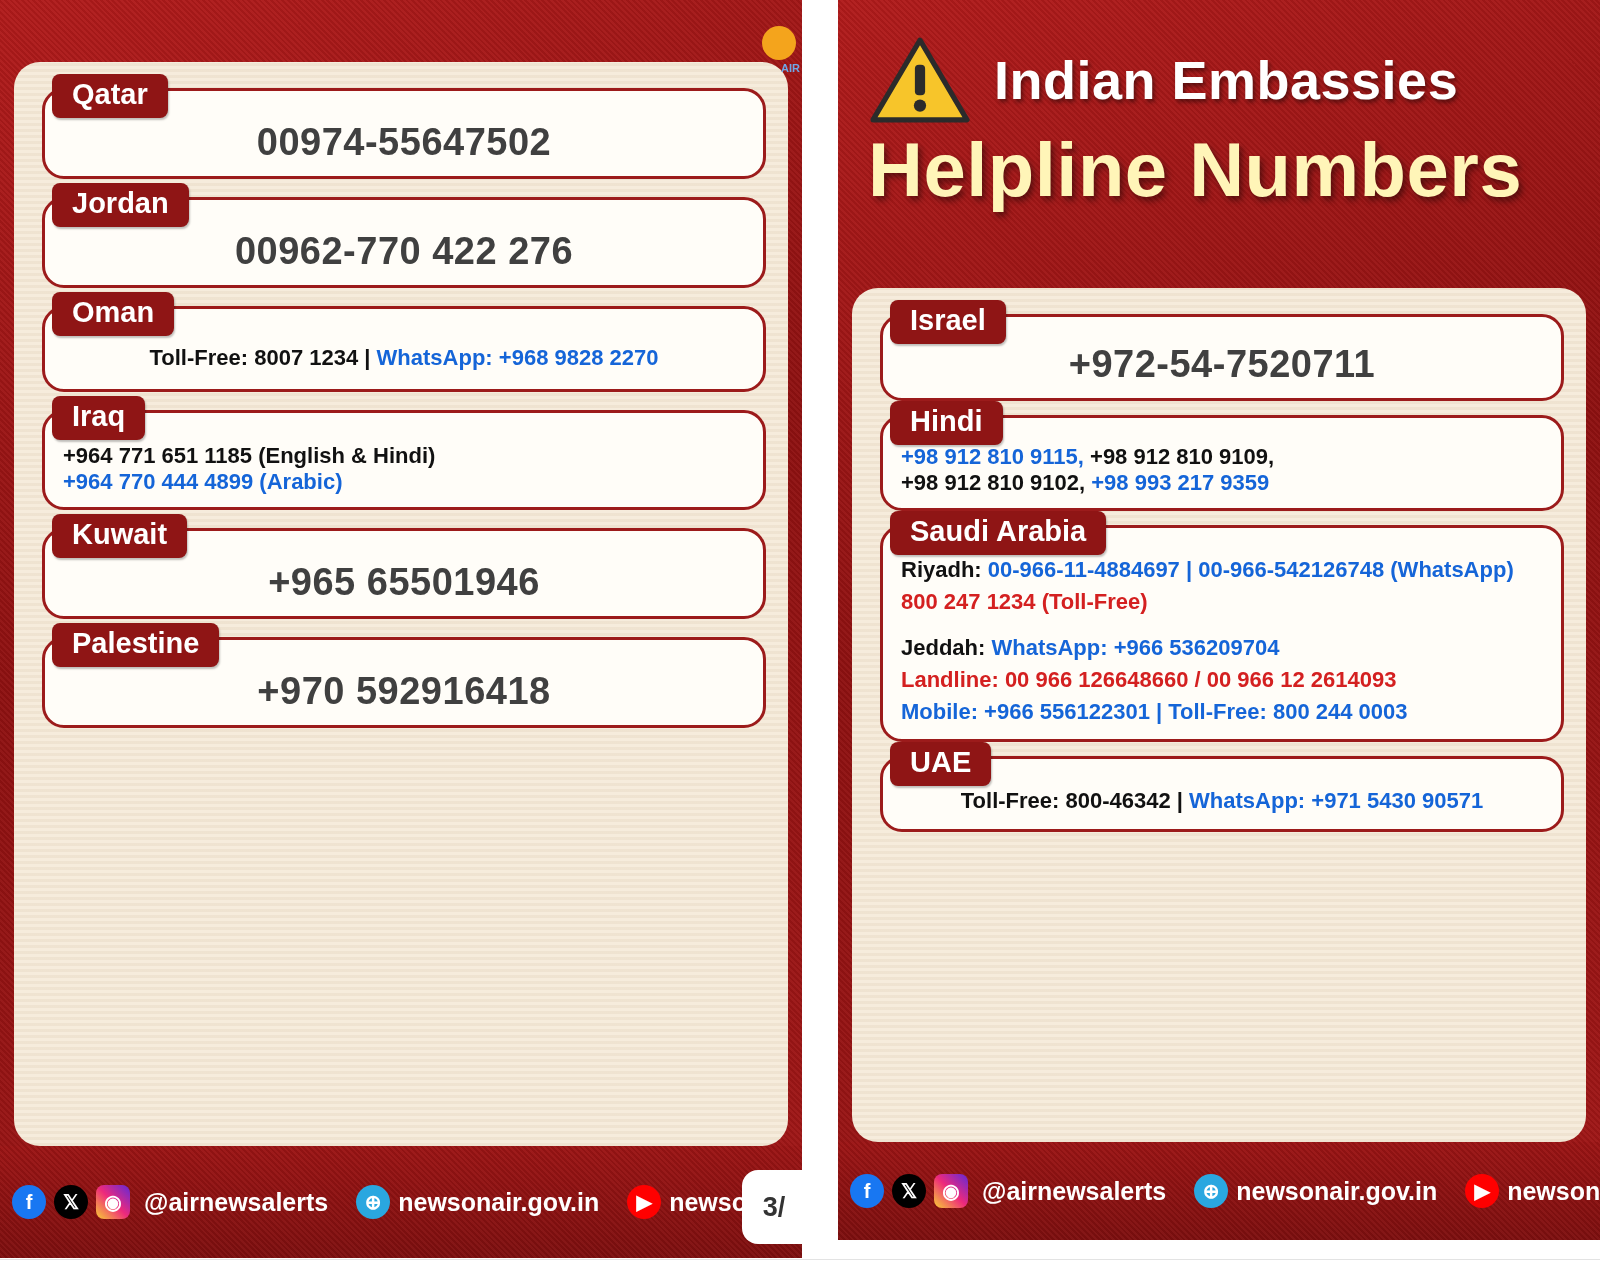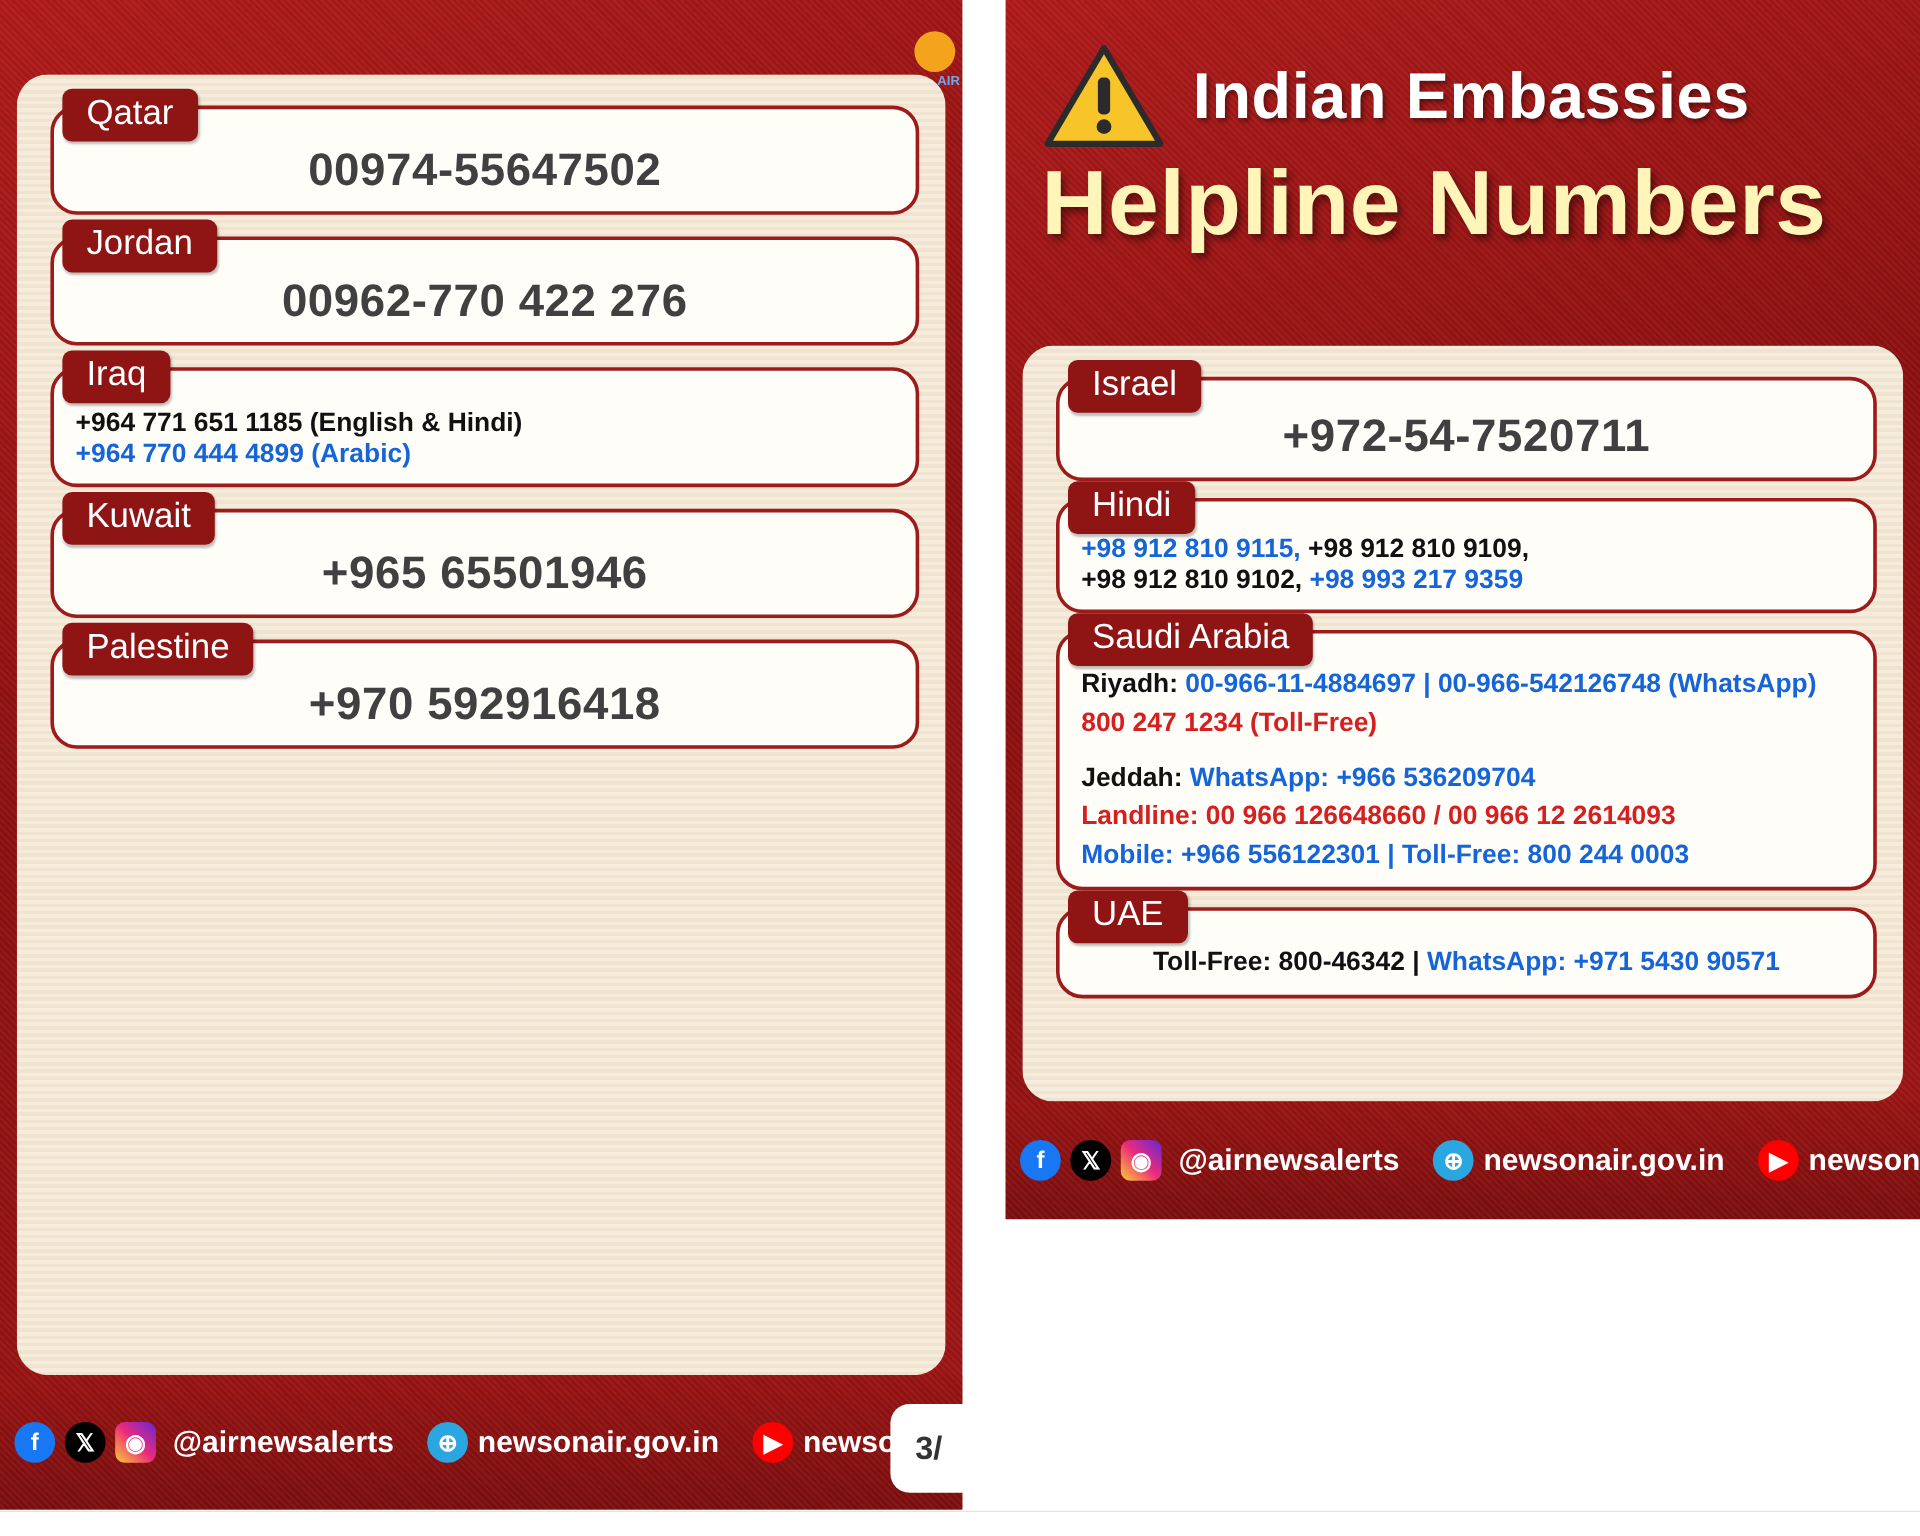--- a/index.html
+++ b/index.html
@@ -22,21 +22,21 @@
 
   
   .card {
     position: relative;
     overflow: hidden;
     background:
       repeating-linear-gradient(45deg, rgba(0,0,0,0.06) 0 2px, rgba(255,255,255,0.03) 2px 4px),
       linear-gradient(160deg, #b11b1b 0%, #8e1111 45%, #a11717 100%);
   }
   .card.left  { width: 772px; height: 1258px; padding-left: 40px; }
-  .card.right { width: 772px; height: 1016px; margin-left: 20px; }
+  .card.right { width: 772px; height: 1240px; margin-left: 20px; }
 
   .inner {
     position: absolute;
     left: 14px;
     right: 14px;
     border-radius: 26px;
     background:
       repeating-linear-gradient(0deg, rgba(180,150,110,0.10) 0 3px, rgba(255,255,255,0) 3px 6px),
       #f6ecdc;
   }
@@ -94,21 +94,21 @@
     display: flex;
     flex-direction: column;
     justify-content: center;
   }
   .entry .tag {
     position: absolute;
     left: 10px;
     top: -14px;
     background: #8f1515;
     color: #ffffff;
-    font-weight: normal;
+    font-weight: bold;
     font-size: 29px;
     padding: 5px 20px 7px 20px;
     border-radius: 8px;
     line-height: 1.1;
     z-index: 3;
     box-shadow: 1px 2px 2px rgba(0,0,0,0.25);
   }
   .num-big {
     text-align: center;
     font-size: 38px;
@@ -240,20 +240,28 @@
         </div>
 
 
         <div class="entry">
           <div class="tag">Jordan</div>
           <div class="box">
             <div class="num-big">00962-770 422 276</div>
           </div>
         </div>
 
+        <div class="entry">
+          <div class="tag">Oman</div>
+          <div class="box">
+            <div class="line">
+              <span class="blk">Toll-Free: 8007 1234 | </span><span class="blue">WhatsApp: +968 9828 2270</span>
+            </div>
+          </div>
+        </div>
 
         <div class="entry">
           <div class="tag">Iraq</div>
           <div class="box">
             <div class="num-mid blk">+964 771 651 1185 (English &amp; Hindi)</div>
             <div class="num-mid blue">+964 770 444 4899 (Arabic)</div>
           </div>
         </div>
 
         <div class="entry">

